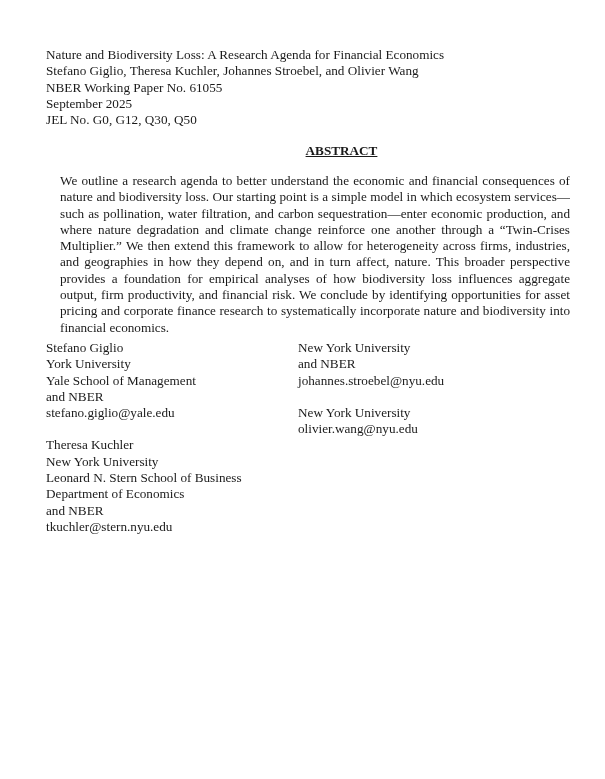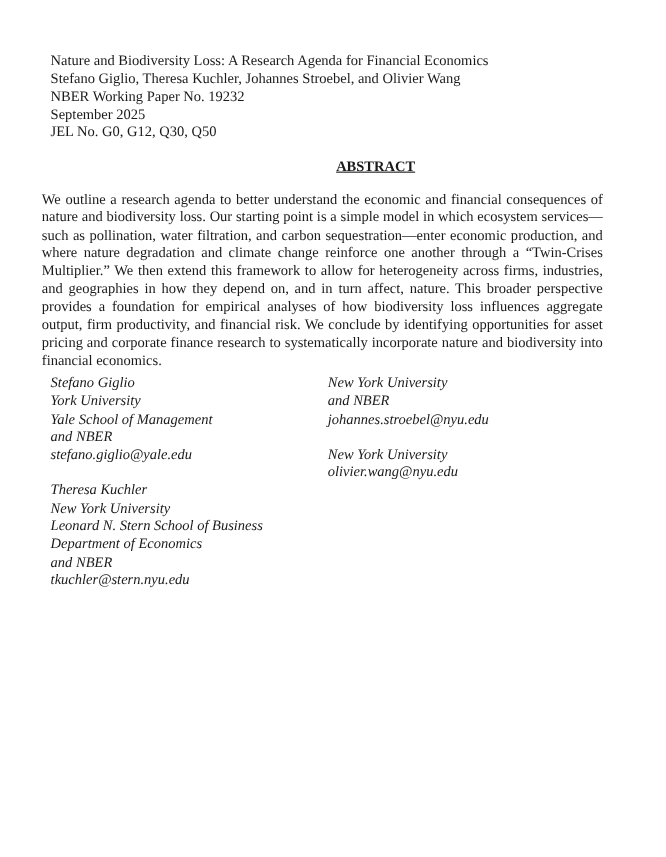--- a/index.html
+++ b/index.html
@@ -35,46 +35,45 @@
       width: 605px;
       top: 143px;
       text-align: center;
       font-weight: bold;
       text-decoration: underline;
       font-size: 13.2px;
       padding-left: 39px;
     }
     .abstract-body {
       position: absolute;
-      left: 38px;
+      left: 60px;
       top: 173px;
       width: 510px;
       text-align: justify;
       margin: 0;
     }
     .author-col {
       position: absolute;
       white-space: nowrap;
     }
     .author-col .author {
       margin-bottom: 16px;
-      font-style: italic;
     }
     .col-left { left: 46px; top: 340px; }
     .col-right { left: 298px; top: 340px; }
   </style>
 </head>
 <body>
 
 <div class="page">
 
   <div class="header-block">
     <div>Nature and Biodiversity Loss: A Research Agenda for Financial Economics</div>
     <div>Stefano Giglio, Theresa Kuchler, Johannes Stroebel, and Olivier Wang</div>
-    <div>NBER Working Paper No. 19232</div>
+    <div>NBER Working Paper No. 61055</div>
     <div>September 2025</div>
     <div>JEL No. G0, G12, Q30, Q50</div>
   </div>
 
   <div class="abstract-heading">ABSTRACT</div>
 
   <p class="abstract-body">We outline a research agenda to better understand the economic and financial consequences of nature and biodiversity loss. Our starting point is a simple model in which ecosystem services—such as pollination, water filtration, and carbon sequestration—enter economic production, and where nature degradation and climate change reinforce one another through a “Twin-Crises Multiplier.” We then extend this framework to allow for heterogeneity across firms, industries, and geographies in how they depend on, and in turn affect, nature. This broader perspective provides a foundation for empirical analyses of how biodiversity loss influences aggregate output, firm productivity, and financial risk. We conclude by identifying opportunities for asset pricing and corporate finance research to systematically incorporate nature and biodiversity into financial economics.</p>
 
   <div class="author-col col-left">
     <div class="author">

